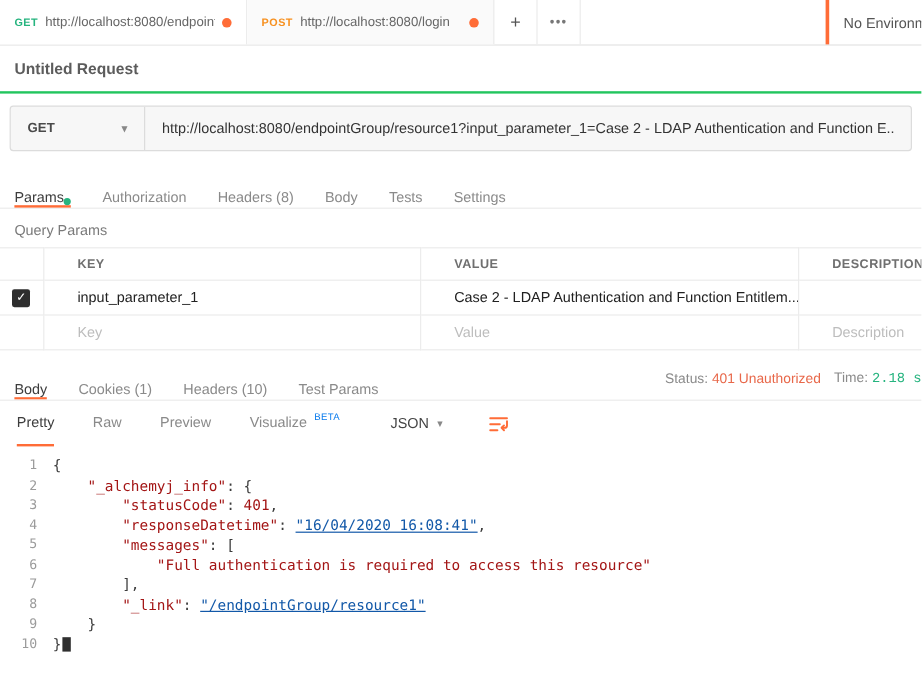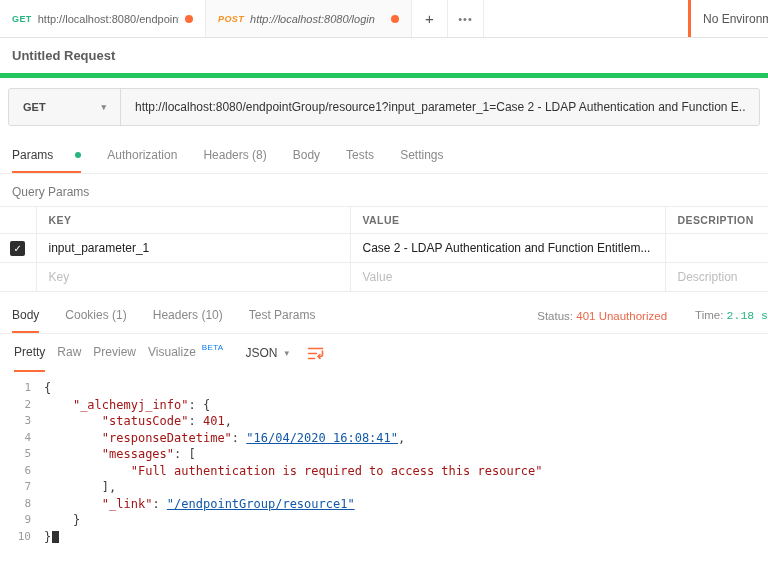--- a/index.html
+++ b/index.html
@@ -10,78 +10,78 @@
   }
   :root {
     --accent:#FF6C37; --get:#26B47F; --post:#F79120; --status:#E8684A;
     --time:#26B47F; --link:#1258A8; --token:#A31515; --beta:#097BED;
   }
 
   
   .topbar { display:flex; align-items:stretch; height:38px; border-bottom:1px solid #e3e3e3; }
   .top-tab { width:206px; min-width:0; display:flex; align-items:center; gap:6px;
     padding:0 12px; border-right:1px solid #ececec; font-size:11px; cursor:pointer; background:#fff; }
-  .top-tab.inactive { background:#fafafa;font-style:italic; }
+  .top-tab.inactive { background:#fafafa; }
   .tab-method { font-size:9px; font-weight:bold; letter-spacing:.4px; flex:none; }
   .tab-method.get { color:var(--get); }
   .tab-method.post { color:var(--post); }
   .tab-url { color:#666; white-space:nowrap; overflow:hidden; flex:1; }
   .tab-dot { width:8px; height:8px; border-radius:50%; background:var(--accent); flex:none; margin-left:auto; }
   .tab-btn { width:36px; display:flex; align-items:center; justify-content:center;
     color:#555; cursor:pointer; border-right:1px solid #ececec; font-size:15px; }
   .tab-btn.more { font-size:11px; letter-spacing:1px; color:#777; }
   .env-area { margin-left:auto; display:flex; align-items:center; border-left:3px solid var(--accent);
     padding-left:12px; width:80px; min-width:80px; overflow:hidden; font-size:12px; color:#555; white-space:nowrap; }
 
   
-  .title-row { height:40px; display:flex; align-items:center; padding:0 12px; border-bottom:5px solid #22c55e; }
+  .title-row { height:40px; display:flex; align-items:center; padding:0 12px; border-bottom:2px solid #22c55e; }
   .req-title { font-size:13px; font-weight:bold; color:#5c5c5c; }
 
   
   .builder-row { padding:10px 8px 12px; }
   .builder { display:flex; height:38px; border:1px solid #dcdcdc; border-radius:3px;
     background:#f7f7f7; align-items:stretch; overflow:hidden; }
   .method-select { width:112px; flex:none; display:flex; align-items:center; justify-content:space-between;
     padding:0 14px; border-right:1px solid #dcdcdc; font-size:11px; font-weight:bold; color:#4a4a4a; cursor:pointer; }
   .caret { color:#888; font-size:9px; }
   .url-display { flex:1; display:flex; align-items:center; padding:0 14px; font-size:12px;
     color:#333; white-space:nowrap; overflow:hidden; cursor:text; }
 
   
   .tab-strip { display:flex; align-items:stretch; gap:26px; padding:0 12px; height:36px; border-bottom:1px solid #ececec; }
-  .strip-tab { display:flex; align-items:center; gap:22px; font-size:12px; color:#8a8a8a;
+  .strip-tab { display:flex; align-items:flex-end; gap:0; font-size:12px; color:#8a8a8a;
     border-bottom:2px solid transparent; cursor:pointer; white-space:nowrap; }
   .strip-tab.active { color:#3c3c3c; border-bottom-color:var(--accent); }
   .param-dot { width:6px; height:6px; border-radius:50%; background:var(--get); }
 
   
   .qp-label { padding:11px 12px 7px; font-size:12px; color:#7a7a7a; }
   table.params { width:100%; border-collapse:collapse; font-size:12px; table-layout:fixed; }
-  .params th, .params td { border:1px solid #ececec; padding:7px 12px; text-align:left;
+  .params th, .params td { border:1px solid #ececec; padding:7px 28px; text-align:left;
     white-space:nowrap; overflow:hidden; }
   .params th { font-size:10.5px; color:#6f6f6f; letter-spacing:.4px; font-weight:bold; }
   .params .col-check { width:36px; padding:5px 0; }
   .params .col-key { width:314px; }
   .params .col-value { width:315px; }
   .params tr.placeholder td { color:#bdbdbd; }
   .params td:first-child, .params th:first-child { border-left:none; }
   .params td:last-child, .params th:last-child { border-right:none; }
   .checkbox { width:15px; height:15px; background:#2e2e2e; border-radius:2px; display:flex;
     align-items:center; justify-content:center; color:#fff; font-size:10px; margin:0 auto; cursor:pointer; }
 
   
   .resp-header { display:flex; align-items:stretch; gap:26px; height:36px; margin-top:6px;
     padding-left:12px; border-bottom:1px solid #ececec; overflow:hidden; }
-  .resp-meta { margin-left:auto; display:flex; align-items:center; gap:28px; font-size:11.5px; white-space:nowrap; }
+  .resp-meta { margin-left:auto; display:flex; align-items:center; gap:11px; font-size:11.5px; white-space:nowrap; }
   .meta-label { color:#8a8a8a; }
   .status-value { color:var(--status); }
   .time-value { color:var(--time);font-family:Liberation Mono, monospace; }
 
   
-  .view-bar { display:flex; align-items:stretch; height:38px; padding:0 14px; gap:12px; align-items:center; }
+  .view-bar { display:flex; align-items:stretch; height:38px; padding:0 14px; gap:32px; align-items:center; }
   .view-tab { display:flex; align-items:center; height:100%; font-size:12px; color:#8a8a8a;
     border-bottom:2px solid transparent; cursor:pointer; }
   .view-tab.active { color:#3c3c3c; border-bottom-color:var(--accent); }
   .beta-badge { color:var(--beta); font-size:8px; font-weight:normal; letter-spacing:.3px;
     margin-left:6px; align-self:flex-start; padding-top:9px; }
   .lang-select { display:flex; align-items:center; gap:7px; font-size:12px; color:#444; margin-left:10px; cursor:pointer; }
   .format-btn { display:flex; align-items:center; cursor:pointer; margin-left:6px; }
 
   
   .code-area { padding-top:8px; font-family:"DejaVu Sans Mono", monospace; font-size:12px; line-height:16.5px; }

